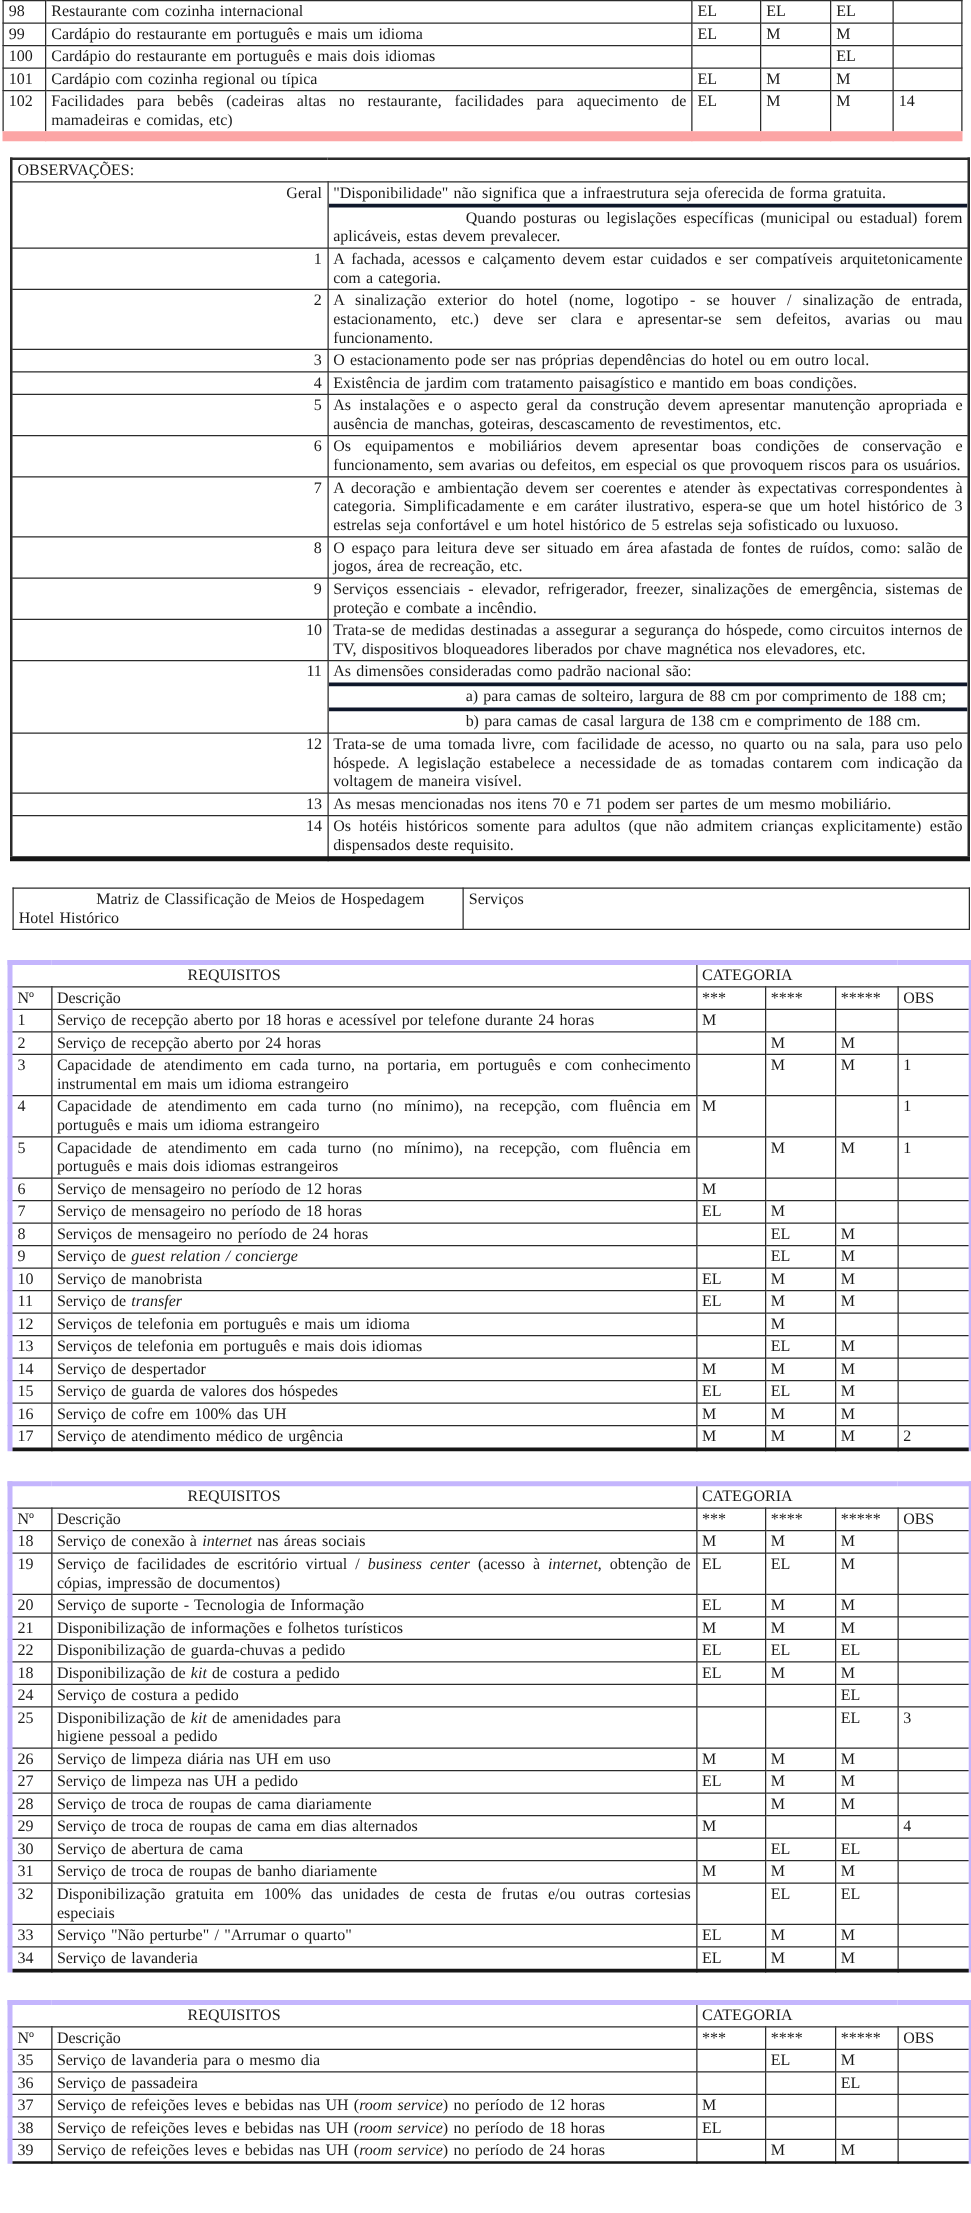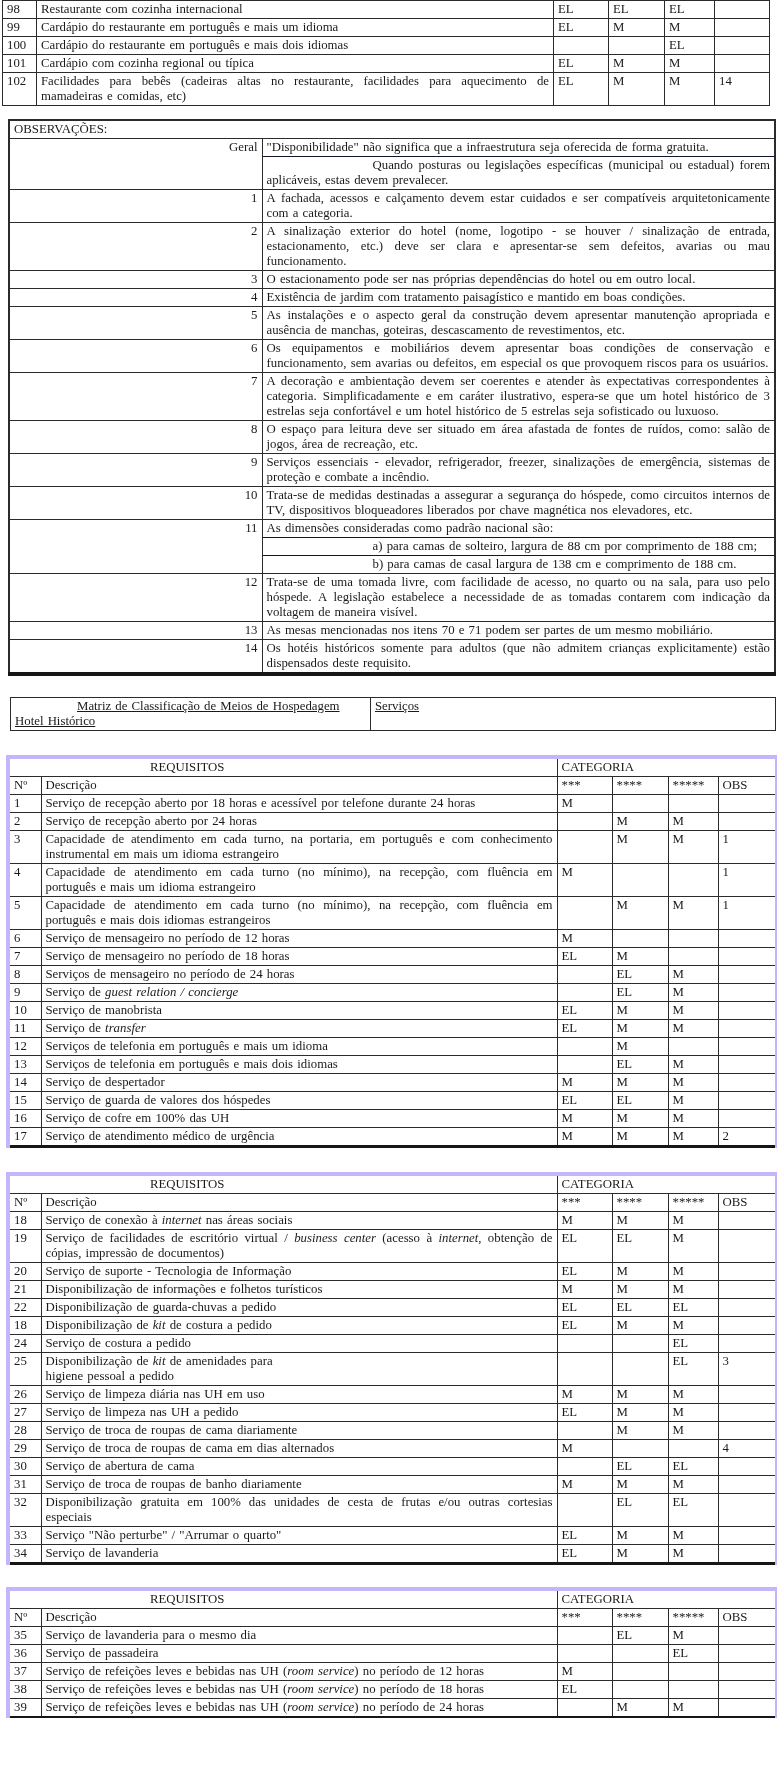--- a/index.html
+++ b/index.html
@@ -9,31 +9,31 @@
     font-size:12.8px;line-height:15px;color:#1a1a1a;
   }
   table{border-collapse:collapse;table-layout:fixed;}
   td,th{
     border:1px solid #2b2b2b;
     padding:1px 4px;vertical-align:top;text-align:left;
     font-weight:normal;overflow:hidden;word-spacing:1px;
   }
   .desc{text-align:justify;}
   
-  .tbl-top{margin:0 0 0 2px;width:767px;border-bottom:1px solid #fca5a5;}
+  .tbl-top{margin:0 0 0 2px;width:767px;border-bottom:8px solid #fca5a5;}
   
   .tbl-obs{margin:13px 0 0 8px;width:766px;border:2px solid #2b2b2b;border-bottom:4px solid #161616;}
   .obs-head{}
   .obs-label{padding-left:66px;text-align:right;}
   .obs-text{padding:0;}
   .par{padding:1px 4px;text-align:justify;}
-  .par.sep{border-top:1px solid #0f172a;}
+  .par.sep{border-top:3px solid #0f172a;}
   .par.ind{text-indent:106px;}
   
-  .tbl-title{margin:21px 0 12px 10px;width:765px;border:1px solid #2b2b2b;text-decoration:underline;}
+  .tbl-title{margin:21px 0 12px 10px;width:765px;border:1px solid #2b2b2b;}
   .t1{padding-left:62px;}
   
   .tbl-req{margin:24px 0 0 6px;width:769px;border:4px solid #c4b5fd;}
   #req-table-1{border-bottom:3px solid #161616;}
   #req-table-2{border-bottom:3px solid #161616;}
   #req-table-3{margin-top:22px;border-bottom:2px solid #161616;}
   .h-req{padding-left:140px;}
 </style>
 </head>
 <body>

